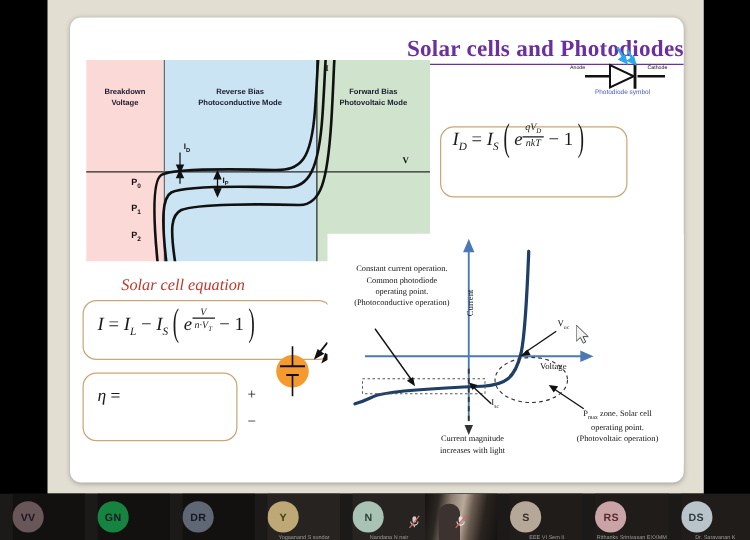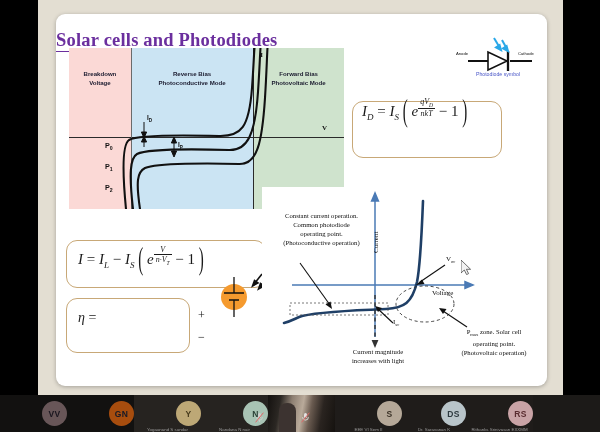--- a/index.html
+++ b/index.html
@@ -9,21 +9,21 @@
   #screen { position:relative; width:600px; height:432px; background:#000; }
 
   
   #stage { position:absolute; left:0; top:0; width:600px; height:395px; background:#000; overflow:hidden; }
   #matte { position:absolute; left:38px; top:0; width:525px; height:395px; background:#e3ded2; }
 
   
   #slide { position:absolute; left:56px; top:14px; width:491px; height:372px;
            background:#ffffff; border-radius:9px; box-shadow:0 1px 4px rgba(0,0,0,.28); overflow:hidden; }
 
-  .slide-title { position:absolute; left:0; top:16px; width:491px; text-align:left;
+  .slide-title { position:absolute; left:0; top:16px; width:491px; text-align:right;
                  font-family:"Liberation Serif", serif; font-weight:bold; font-size:18.5px;
                  color:#6b2f9e; letter-spacing:.2px; }
   .slide-title span { border-bottom:1.6px solid #6b2f9e; padding-bottom:1px; }
 
   
   #ivchart { position:absolute; left:13px; top:34px; width:275px; height:161px; }
   .region { position:absolute; top:0; height:100%; }
   .reg-break { left:0;     width:22.5%; background:#fbd9d6; }
   .reg-rev   { left:22.5%; width:44.5%; background:#cbe4f3; }
   .reg-fwd   { left:67%;   width:33%;   background:#cfe3cd; }
@@ -66,21 +66,21 @@
             color:#111; text-align:center; line-height:1.35; }
   .ov-ax  { position:absolute; font-family:"Liberation Serif", serif; font-size:7px; color:#111; }
   .ov-ax.vert { transform:rotate(-90deg); transform-origin:left top; }
   .ov-sub sub { font-size:4.6px; }
 
   
   #cursor { position:absolute; left:461px; top:260px; width:11px; height:15px; }
 
   
   #bottombar { position:absolute; left:0; top:395px; width:600px; height:37px; background:#1c1a18; display:flex; }
-  .tile { position:relative; height:37px; background:#1c1a18; display:flex; align-items:center; justify-content:flex-end; overflow:hidden; }
+  .tile { position:relative; height:37px; background:#1c1a18; display:flex; align-items:center; justify-content:flex-start; overflow:hidden;margin-left:10px; }
   .tile.dim::after { content:""; position:absolute; inset:0; background:rgba(0,0,0,.33); }
   .avatar { width:25px; height:25px; border-radius:50%; display:flex; align-items:center;
             justify-content:center; font-size:8.5px; font-weight:bold; letter-spacing:.3px; }
   .tname { position:absolute; left:0; bottom:0px; width:100%; text-align:center; font-size:4.4px;
            color:#9c9c9c; white-space:nowrap; overflow:hidden; }
   .mic { position:absolute; right:4px; bottom:9px; width:9px; height:11px; }
   .vidtile { position:relative; height:37px; overflow:hidden; background:#1d1b1a; }
   .vid-inner { position:absolute; inset:0; }
 </style>
 </head>
@@ -175,20 +175,21 @@
         <span>I</span><sub style="font-size:9px">S</sub>
         <span class="paren">(</span>
         <span>e</span><span class="frac" style="font-size:8px; position:relative; top:-5px;">
           <span class="num"><span>qV</span><sub style="font-size:5.5px">D</sub></span>
           <span class="den">nkT</span>
         </span>
         <span style="font-style:normal">− 1</span>
         <span class="paren">)</span>
       </div>
 
+      <div class="sect-head" style="left:41px; top:206px;">Solar cell equation</div>
 
       <div class="eqbox" style="left:10px; top:226px; width:200px; height:48px;"></div>
       <div class="eq" style="position:absolute; left:22px; top:236px; font-size:15px;">
         <span>I</span>
         <span style="font-style:normal">=</span>
         <span>I</span><sub style="font-size:9px">L</sub>
         <span style="font-style:normal">−</span>
         <span>I</span><sub style="font-size:9px">S</sub>
         <span class="paren">(</span>
         <span>e</span><span class="frac" style="font-size:8px; position:relative; top:-5px;">
@@ -288,26 +289,32 @@
   <div id="bottombar">
 
     <div class="tile dim" style="width:67px;">
       <div class="avatar" style="background:#9b8184;color:#2a2230;">
         <span>VV</span>
       </div>
       <div class="tname"></div>
     </div>
 
     <div class="tile dim" style="width:67px;">
-      <div class="avatar" style="background:#f97316;color:#23283a;">
+      <div class="avatar" style="background:#22c55e;color:#23283a;">
         <span>GN</span>
       </div>
       <div class="tname"></div>
     </div>
 
+    <div class="tile dim" style="width:67px;">
+      <div class="avatar" style="background:#8e98ad;color:#23283a;">
+        <span>DR</span>
+      </div>
+      <div class="tname"></div>
+    </div>
 
     <div class="tile" style="width:67px;background:#262320;">
       <div class="avatar" style="background:#bda876;color:#463a1c;">
         <span>Y</span>
       </div>
       <div class="tname">Yogaanand S sundar</div>
     </div>
 
     <div class="tile" style="width:67px;background:#262320;">
       <div class="avatar" style="background:#a8c3b4;color:#2c4238;">
@@ -333,28 +340,28 @@
       <div class="tname"></div>
     </div>
 
     <div class="tile" style="width:67px;background:#1f1c1a;">
       <div class="avatar" style="background:#b5a898;color:#3b3227;">
         <span>S</span>
       </div>
       <div class="tname">EEE VI Sem II</div>
     </div>
 
+    <div class="tile" style="width:67px;background:#1f1c1a;">
+      <div class="avatar" style="background:#c9a3a6;color:#5a2c30;">
+        <span>RS</span>
+      </div>
+      <div class="tname">Rithanks Srinivasan EXXMM</div>
+    </div>
+
     <div class="tile" style="width:64px;background:#1f1c1a;">
       <div class="avatar" style="background:#b8c4c9;color:#2d3a40;">
         <span>DS</span>
       </div>
       <div class="tname">Dr. Saravanan K</div>
     </div>
 
-    <div class="tile" style="width:67px;background:#1f1c1a;">
-      <div class="avatar" style="background:#c9a3a6;color:#5a2c30;">
-        <span>RS</span>
-      </div>
-      <div class="tname">Rithanks Srinivasan EXXMM</div>
-    </div>
-
   </div>
 </div>
 
 </body></html>

